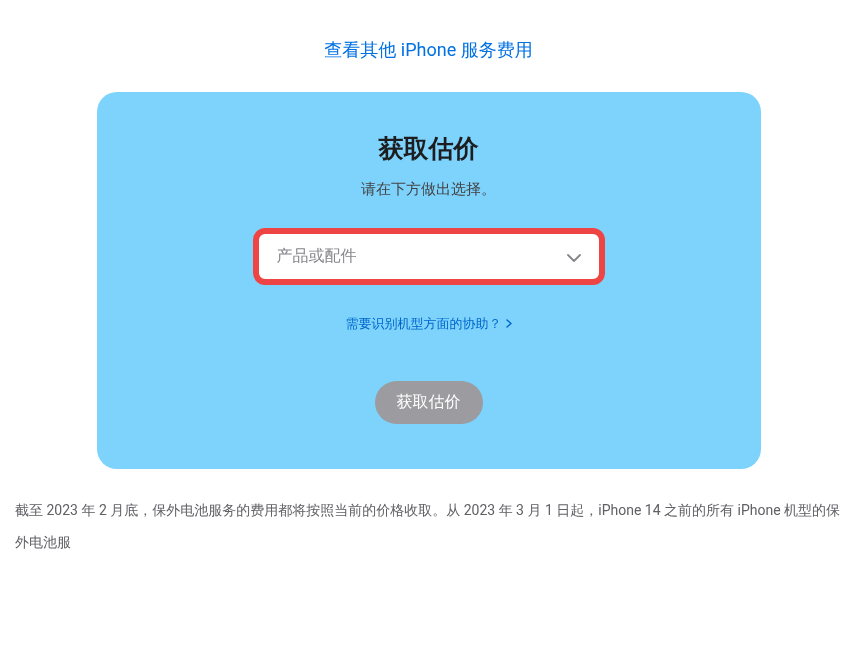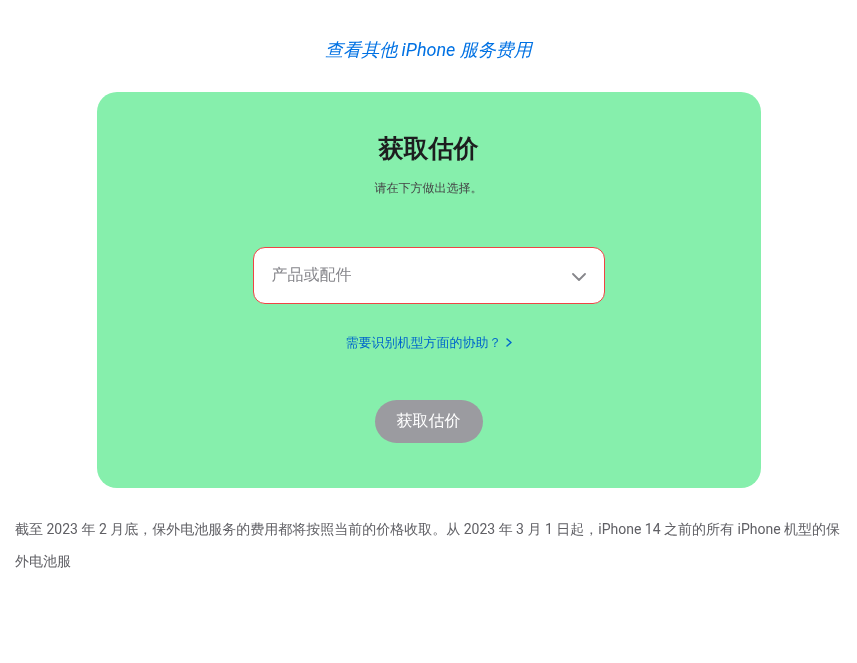--- a/index.html
+++ b/index.html
@@ -21,50 +21,49 @@
     .top-link {
       text-align: center;
       padding-top: 38px;
       padding-bottom: 30px;
     }
     .top-link a {
       color: #0071e3;
       font-size: 18px;
       text-decoration: none;
       font-weight: 400;
-      font-style: italic;
     }
     .card {
-      background: #86efac;
+      background: #7dd3fc;
       border-radius: 20px;
       margin: 0 auto;
       width: 664px;
       padding: 40px 30px 45px 30px;
       text-align: center;
     }
     .card-title {
       font-size: 25px;
       font-weight: 600;
       color: #1d1d1f;
       margin-bottom: 15px;
     }
     .card-subtitle {
-      font-size: 12px;
+      font-size: 15px;
       color: #444446;
-      margin-bottom: 50px;
+      margin-bottom: 29px;
     }
     .select-wrapper {
       position: relative;
       width: 352px;
       margin: 0 auto 20px auto;
     }
     .select-field {
       width: 100%;
       height: 57px;
-      border: 1px solid #ef4444;
+      border: 6px solid #ef4444;
       border-radius: 12px;
       background: #ffffff;
       font-size: 16px;
       color: #86868b;
       text-align: left;
       padding: 0 18px;
       cursor: pointer;
       display: flex;
       align-items: center;
       justify-content: space-between;

